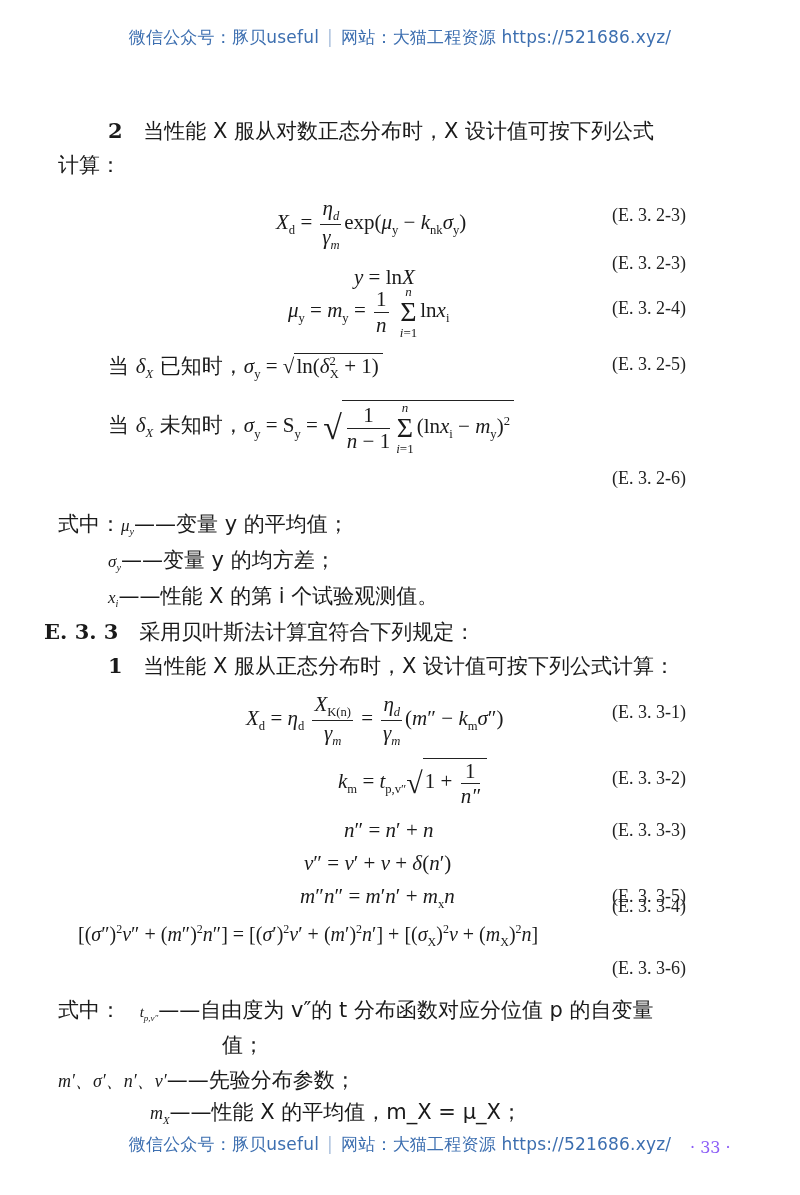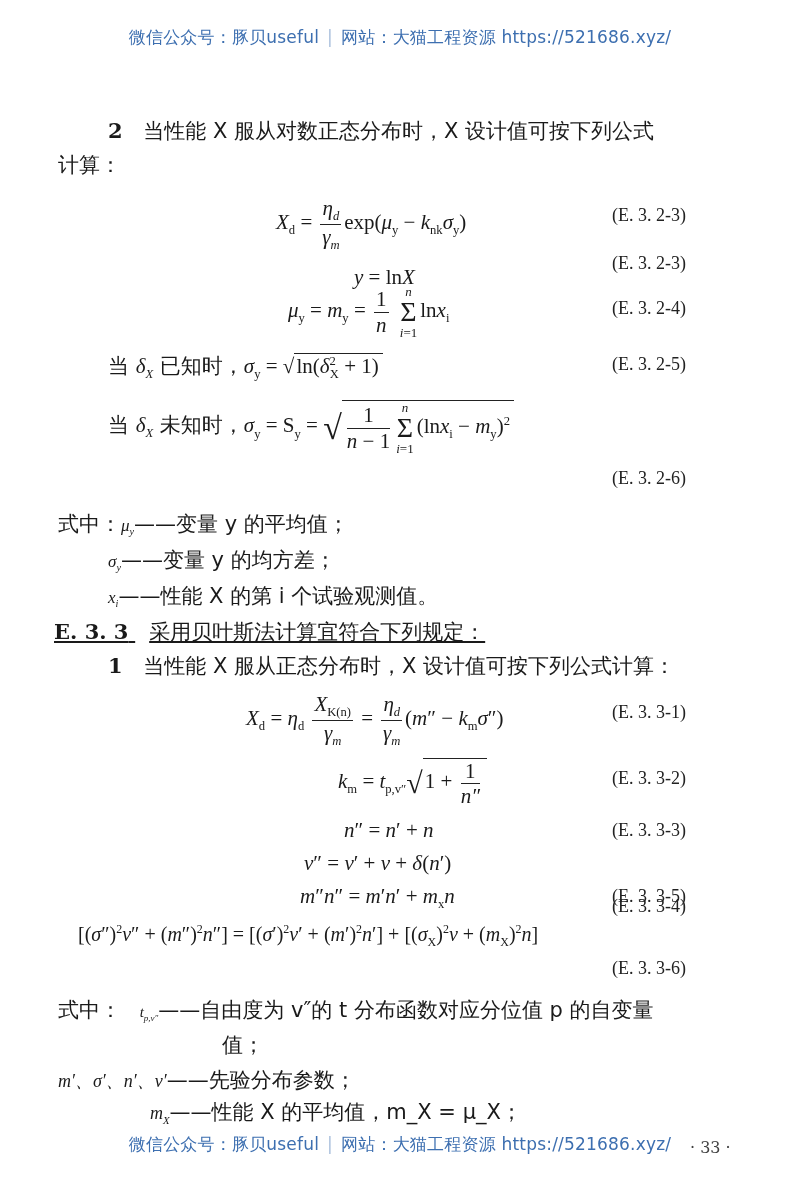--- a/index.html
+++ b/index.html
@@ -19,21 +19,21 @@
           font-family: "Liberation Serif", "DejaVu Serif", serif; color: #222; }
   .f { position: absolute; font-family: "Liberation Serif", "DejaVu Serif", serif;
        font-size: 21px; white-space: nowrap; }
   sub, sup { font-size: 60%; }
   .frac { display: inline-block; vertical-align: middle; text-align: center; margin: 0 3px; }
   .frac > span { display: block; line-height: 1.15; }
   .frac .num { border-bottom: 1.3px solid #222; padding: 0 2px; }
   .sqrt { display: inline-block; border-top: 1.3px solid #222; padding: 0 4px 0 2px; }
   .sum { display: inline-block; vertical-align: middle; text-align: center; font-size: 13px; line-height: 1; margin: 0 3px; }
   .sum .big { font-size: 28px; display: block; }
-  .page-num { position: absolute; left: 690px; top: 1138px; font-size: 16px; color: #404040; }
+  .page-num { position: absolute; left: 690px; top: 1138px; font-size: 16px; color: #8b5cf6; }
 </style>
 </head>
 <body>
 
 <div class="wm wm-top">
   <span>微信公众号：豚贝useful</span><span class="sep">|</span><span>网站：大猫工程资源 https://521686.xyz/</span>
 </div>
 
 <div class="line" style="left:108px; top:117px;">
   <span class="bold">2</span>
@@ -73,21 +73,21 @@
 <div class="line" style="left:58px; top:510px;">
   <span class="cjk">式中：</span><span class="it" style="font-size:17px;">μ<sub>y</sub></span><span class="cjk">——变量 y 的平均值；</span>
 </div>
 <div class="line" style="left:108px; top:546px;">
   <span class="it" style="font-size:17px;">σ<sub>y</sub></span><span class="cjk">——变量 y 的均方差；</span>
 </div>
 <div class="line" style="left:108px; top:582px;">
   <span class="it" style="font-size:17px;">x<sub>i</sub></span><span class="cjk">——性能 X 的第 i 个试验观测值。</span>
 </div>
 
-<div class="line" style="left:54px; top:618px;text-decoration:underline;">
+<div class="line" style="left:44px; top:618px;">
   <span class="bold">E. 3. 3</span>
   <span class="cjk" style="margin-left:14px;">采用贝叶斯法计算宜符合下列规定：</span>
 </div>
 
 <div class="line" style="left:108px; top:652px;">
   <span class="bold">1</span>
   <span class="cjk" style="margin-left:14px;">当性能 X 服从正态分布时，X 设计值可按下列公式计算：</span>
 </div>
 
 <div class="f" style="left:246px; top:692px;">

